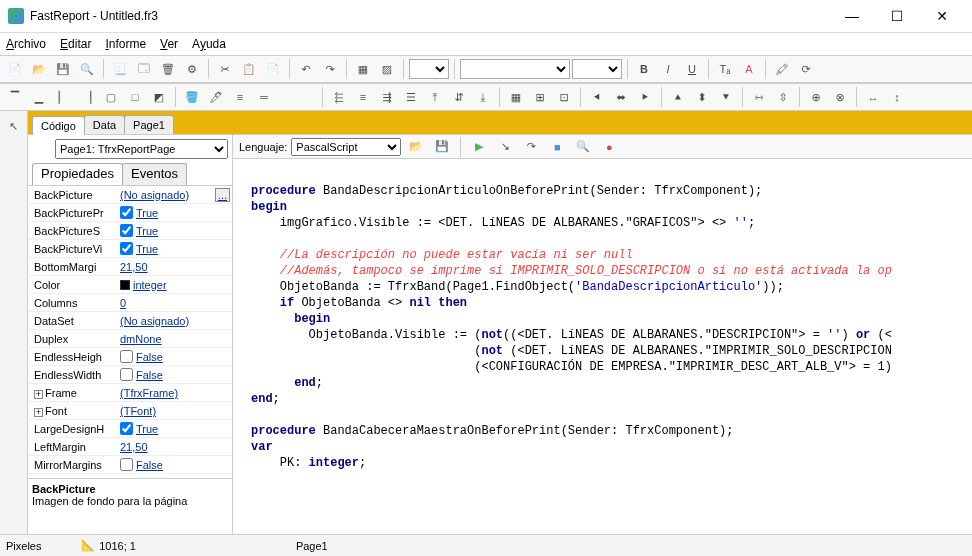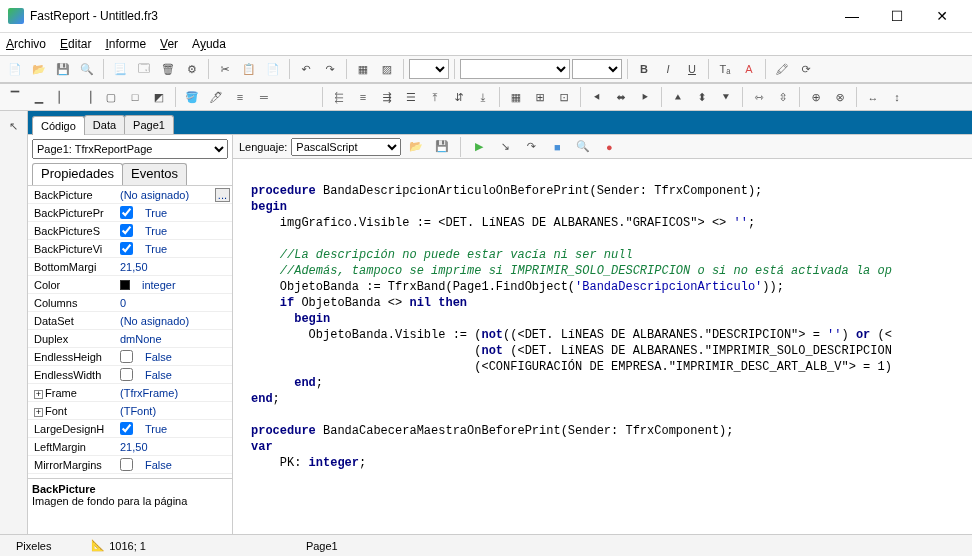--- a/index.html
+++ b/index.html
@@ -13,46 +13,46 @@
 .menubar span { cursor: pointer; }
 .menubar u { text-decoration: underline; }
 .toolbar { height: 28px; border-top: 1px solid #ccc; border-bottom: 1px solid #ccc; display: flex; align-items: center; padding: 0 4px; gap: 2px; background: #f8f8f8; }
 .tbtn { width: 22px; height: 22px; display: flex; align-items: center; justify-content: center; cursor: pointer; opacity: 0.7; border-radius: 2px; }
 .tsep { width: 1px; height: 20px; background: #ccc; margin: 0 3px; }
 .tcombo { height: 20px; font-size: 11px; border: 1px solid #aaa; background: #fff; padding: 0 16px 0 4px; }
 .body-row { flex: 1; display: flex; min-height: 0; }
 .vtoolbar { width: 28px; background: #f4f4f4; border-right: 1px solid #ccc; display: flex; flex-direction: column; align-items: center; padding-top: 4px; }
 .vtoolbar .tbtn { margin-bottom: 2px; }
 .leftcol { width: 205px; display: flex; flex-direction: column; border-right: 1px solid #ccc; }
-.tabs { height: 24px; display: flex; align-items: flex-end; padding: 0 4px; border-bottom: 1px solid #ccc; background: #0369a1; }
+.tabs { height: 24px; display: flex; align-items: flex-end; padding: 0 4px; border-bottom: 1px solid #ccc; background: #eab308; }
 .tab { padding: 3px 8px; border: 1px solid #aaa; border-bottom: none; margin-right: -1px; background: #eee; font-size: 11px; cursor: pointer; border-radius: 3px 3px 0 0; }
 .tab.active { background: #fff; position: relative; top: 1px; }
-.combo-row { padding: 4px; }
+.combo-row { padding: 4px; margin-left: 23px; }
 .combo-row select { width: 100%; height: 20px; font-size: 11px; }
 .subtabs { height: 22px; display: flex; padding: 0 4px; }
 .subtab { padding: 2px 8px; border: 1px solid #aaa; border-bottom: none; background: #eee; font-size: 13px; cursor: pointer; border-radius: 3px 3px 0 0; margin-right: -1px; }
 .subtab.active { background: #fff; }
 .propgrid { flex: 1; overflow-y: auto; border-top: 1px solid #ccc; }
 .proprow { display: flex; height: 18px; border-bottom: 1px solid #eee; font-size: 11px; align-items: center; }
 .proprow .pname { width: 88px; padding-left: 6px; color: #000; overflow: hidden; white-space: nowrap; }
-.proprow .pval { flex: 1; padding-left: 4px; color: #003399; display: flex; align-items: center; gap: 12px; }
+.proprow .pval { flex: 1; padding-left: 4px; color: #003399; display: flex; align-items: center; gap: 3px; text-decoration: underline; }
 .proprow .pval input[type=checkbox] { margin: 0; }
 .proprow.bold .pname, .proprow.bold .pval { font-weight: bold; }
 .colorbox { width: 10px; height: 10px; border: 1px solid #333; background: #000; display: inline-block; }
 .expand { display: inline-block; width: 9px; height: 9px; border: 1px solid #888; text-align: center; line-height: 7px; font-size: 9px; margin-right: 2px; }
 .propdesc { height: 56px; border-top: 1px solid #ccc; padding: 4px; font-size: 11px; }
 .propdesc .hd { font-weight: bold; }
 .codecol { flex: 1; display: flex; flex-direction: column; min-width: 0; }
 .codetoolbar { height: 24px; display: flex; align-items: center; padding: 0 6px; gap: 4px; border-bottom: 1px solid #ccc; background: #f8f8f8; }
 .codetoolbar select { height: 18px; font-size: 11px; width: 110px; }
 .editor { flex: 1; overflow: auto; padding: 8px 21px 8px 18px; font-family: Consolas, "Courier New", monospace; font-size: 12px; line-height: 16px; white-space: pre; color: #000; position: relative; }
 .editor .kw { color: #000080; font-weight: bold; }
 .editor .str { color: #0000aa; }
-.editor .cm { color: #15803d; font-style: italic; font-family: Liberation Mono, monospace; }
-.statusbar { height: 22px; border-top: 1px solid #ccc; display: flex; align-items: center; font-size: 11px; padding: 0 16px; gap: 40px; background: #f4f4f4; }
+.editor .cm { color: #ef4444; font-style: italic; font-family: Liberation Mono, monospace; }
+.statusbar { height: 22px; border-top: 1px solid #ccc; display: flex; align-items: center; font-size: 11px; padding: 0 6px; gap: 40px; background: #f4f4f4; }
 .statusbar .cell { display: flex; align-items: center; gap: 4px; }
 </style>
 </head>
 <body>
 
 <div class="titlebar">
   <div class="icon"></div>
   <div class="title">FastReport - Untitled.fr3</div>
   <div class="winbtns">
     <div class="winbtn">—</div>

